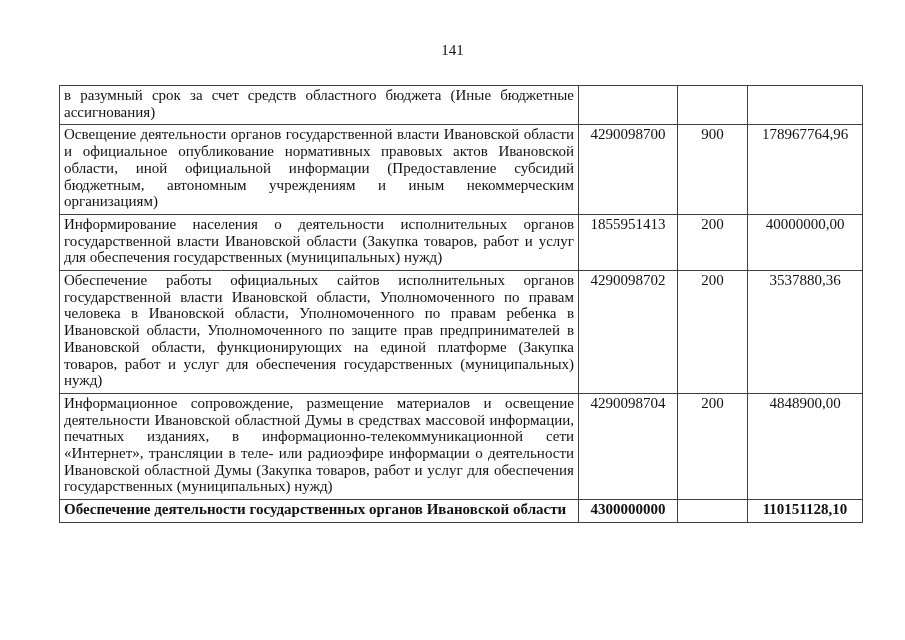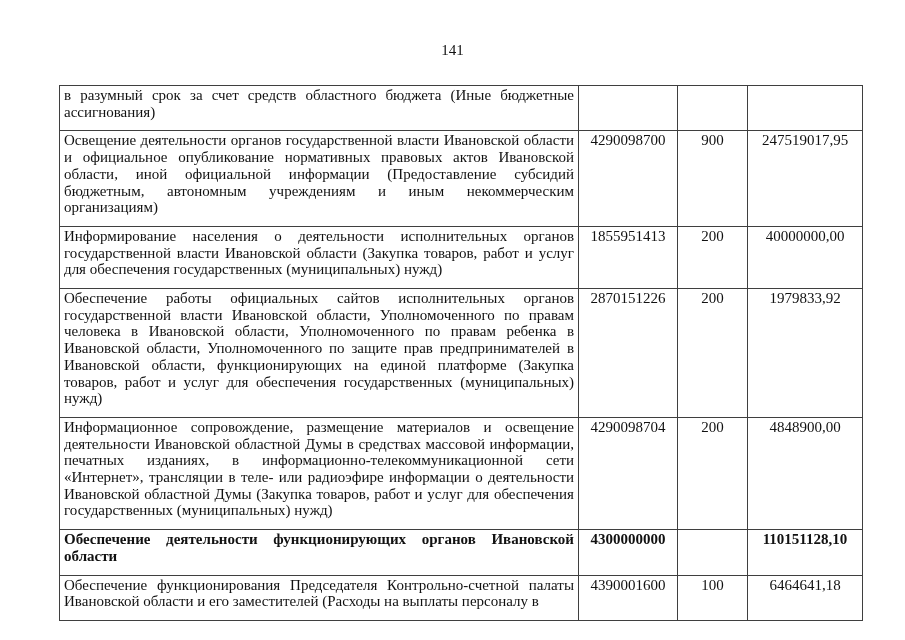--- a/index.html
+++ b/index.html
@@ -31,21 +31,21 @@
     width: 803px;
     border-collapse: collapse;
     table-layout: fixed;
     border: 1px solid #2b2b2b;
   }
   table.budget-table td {
     border: 1px solid #3f3f3f;
     vertical-align: top;
     font-size: 15px;
     line-height: 16.7px;
-    padding: 1px 4px 10px 4px;
+    padding: 1px 4px 4px 4px;
     overflow: hidden;
   }
   td.cell-desc {
     text-align: justify;
   }
   td.cell-num {
     text-align: center;
     padding-left: 1px;
     padding-right: 1px;
     margin-top: 39px;
@@ -70,46 +70,40 @@
       <tr>
         <td class="cell-desc">в разумный срок за счет средств областного бюджета (Иные бюджетные ассигнования)</td>
         <td class="cell-num"></td>
         <td class="cell-num"></td>
         <td class="cell-num"></td>
       </tr>
       <tr>
         <td class="cell-desc">Освещение деятельности органов государственной власти Ивановской области и официальное опубликование нормативных правовых актов Ивановской области, иной официальной информации (Предоставление субсидий бюджетным, автономным учреждениям и иным некоммерческим организациям)</td>
         <td class="cell-num">4290098700</td>
         <td class="cell-num">900</td>
-        <td class="cell-num">247519017,95</td>
+        <td class="cell-num">178967764,96</td>
       </tr>
       <tr>
         <td class="cell-desc">Информирование населения о деятельности исполнительных органов государственной власти Ивановской области (Закупка товаров, работ и услуг для обеспечения государственных (муниципальных) нужд)</td>
         <td class="cell-num">1855951413</td>
         <td class="cell-num">200</td>
         <td class="cell-num">40000000,00</td>
       </tr>
       <tr>
         <td class="cell-desc">Обеспечение работы официальных сайтов исполнительных органов государственной власти Ивановской области, Уполномоченного по правам человека в Ивановской области, Уполномоченного по правам ребенка в Ивановской области, Уполномоченного по защите прав предпринимателей в Ивановской области, функционирующих на единой платформе (Закупка товаров, работ и услуг для обеспечения государственных (муниципальных) нужд)</td>
-        <td class="cell-num">2870151226</td>
+        <td class="cell-num">4290098702</td>
         <td class="cell-num">200</td>
-        <td class="cell-num">1979833,92</td>
+        <td class="cell-num">3537880,36</td>
       </tr>
       <tr>
         <td class="cell-desc">Информационное сопровождение, размещение материалов и освещение деятельности Ивановской областной Думы в средствах массовой информации, печатных изданиях, в информационно-телекоммуникационной сети «Интернет», трансляции в теле- или радиоэфире информации о деятельности Ивановской областной Думы (Закупка товаров, работ и услуг для обеспечения государственных (муниципальных) нужд)</td>
         <td class="cell-num">4290098704</td>
         <td class="cell-num">200</td>
         <td class="cell-num">4848900,00</td>
       </tr>
       <tr class="bold-row">
-        <td class="cell-desc">Обеспечение деятельности функционирующих органов Ивановской области</td>
+        <td class="cell-desc">Обеспечение деятельности государственных органов Ивановской области</td>
         <td class="cell-num">4300000000</td>
         <td class="cell-num"></td>
         <td class="cell-num">110151128,10</td>
-      </tr>
-      <tr>
-        <td class="cell-desc">Обеспечение функционирования Председателя Контрольно-счетной палаты Ивановской области и его заместителей (Расходы на выплаты персоналу в</td>
-        <td class="cell-num">4390001600</td>
-        <td class="cell-num">100</td>
-        <td class="cell-num">6464641,18</td>
       </tr>
     </tbody>
 </table>
 
 </body></html>

